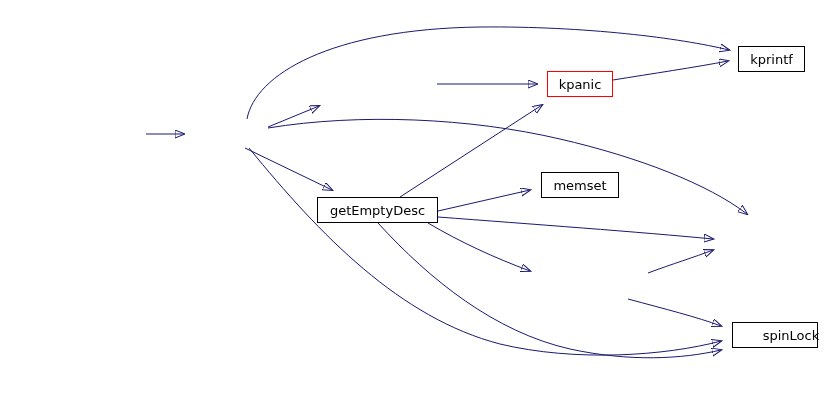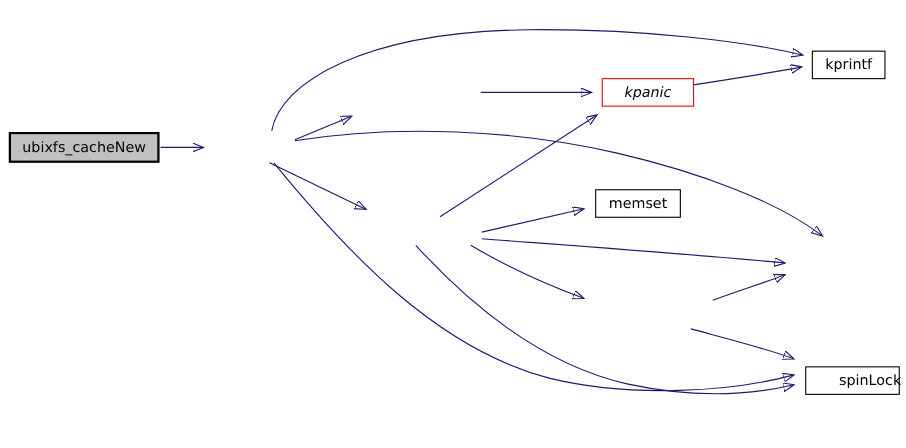--- a/index.html
+++ b/index.html
@@ -47,38 +47,38 @@
     <path d="M613,80 C650,74 697,67 728,61" marker-end="url(#arrow)"></path>
     <path d="M400,197 L542,105" marker-end="url(#arrow)"></path>
     <path d="M438,211 L530,190" marker-end="url(#arrow)"></path>
     <path d="M438,217 C530,224 640,232 713,239" marker-end="url(#arrow)"></path>
     <path d="M428,223 C460,242 495,258 530,271" marker-end="url(#arrow)"></path>
     <path d="M378,223 C430,280 495,332 570,349 C630,362 682,359 721,350" marker-end="url(#arrow)"></path>
     <path d="M648,273 C672,264 695,257 713,250" marker-end="url(#arrow)"></path>
     <path d="M628,299 C665,309 697,317 721,326" marker-end="url(#arrow)"></path>
   </svg>
 
-  <div class="node root" style="left:8px;top:120px;width:137px;height:28px;">
-    <span>ubixfs_cacheNew</span>
-  </div>
 
 
 
-  <div class="node hl" style="left:547px;top:71px;width:84px;height:26px;font-style:italic;">
+  <div class="node hl" style="left:547px;top:71px;width:66px;height:26px;">
     <span>kpanic</span>
   </div>
 
   <div class="node" style="left:738px;top:46px;width:67px;height:26px;">
     <span>kprintf</span>
   </div>
 
+  <div class="node" style="left:317px;top:197px;width:121px;height:26px;">
+    <span>getEmptyDesc</span>
+  </div>
 
   <div class="node" style="left:541px;top:172px;width:78px;height:26px;">
     <span>memset</span>
   </div>
 
 
 
-  <div class="node" style="left:732px;top:333px;width:86px;height:26px;padding-left:32px;">
+  <div class="node" style="left:732px;top:322px;width:86px;height:26px;padding-left:32px;">
     <span>spinLock</span>
   </div>
 
 </div>
 
 </body></html>

